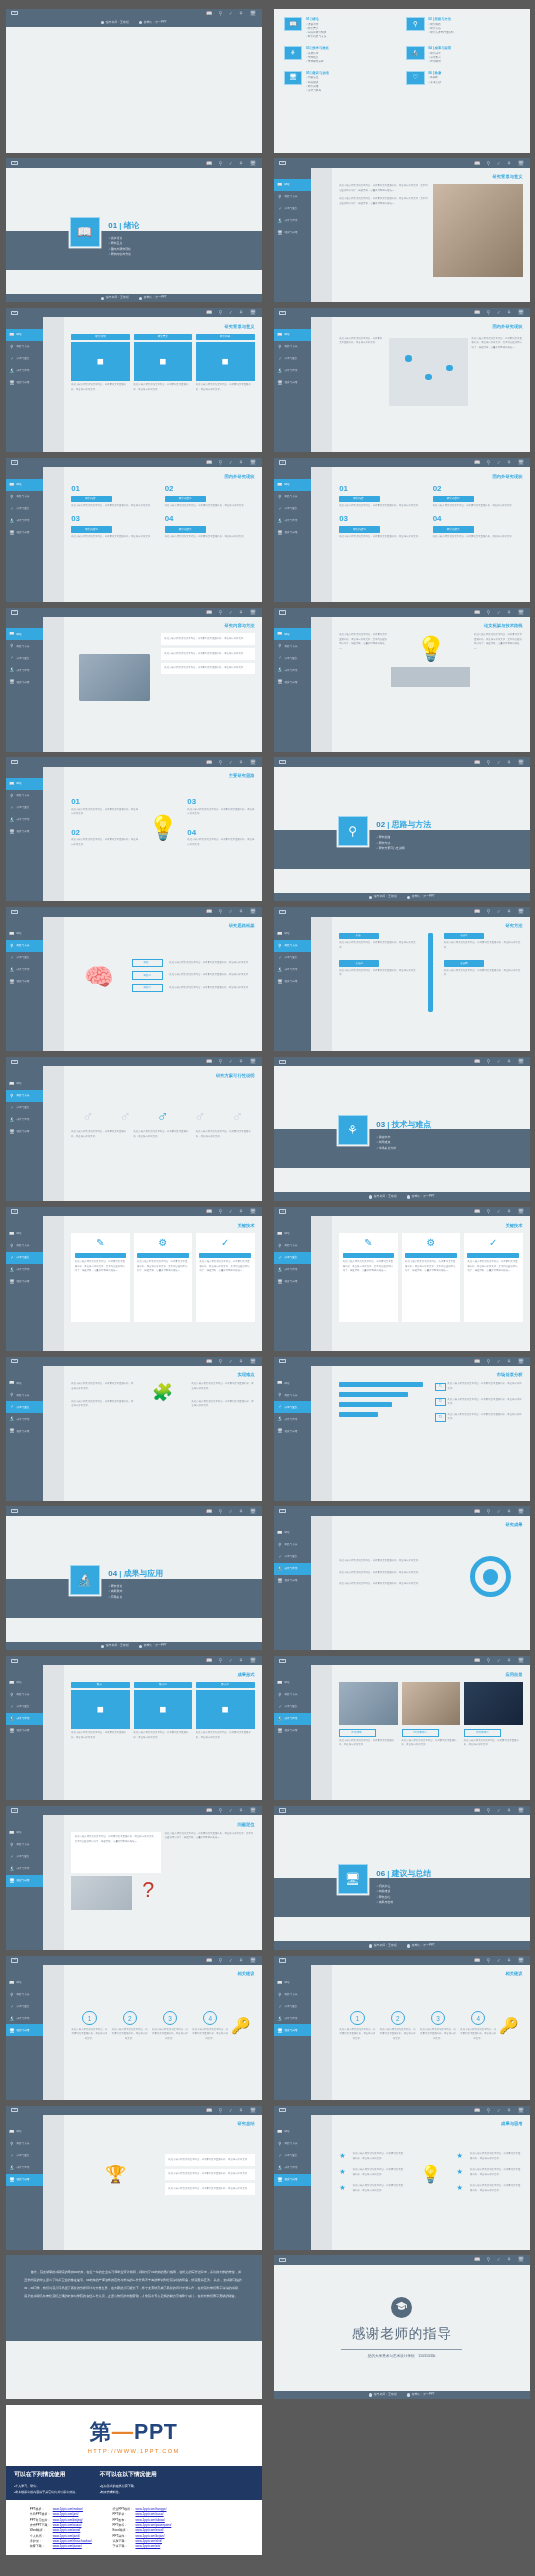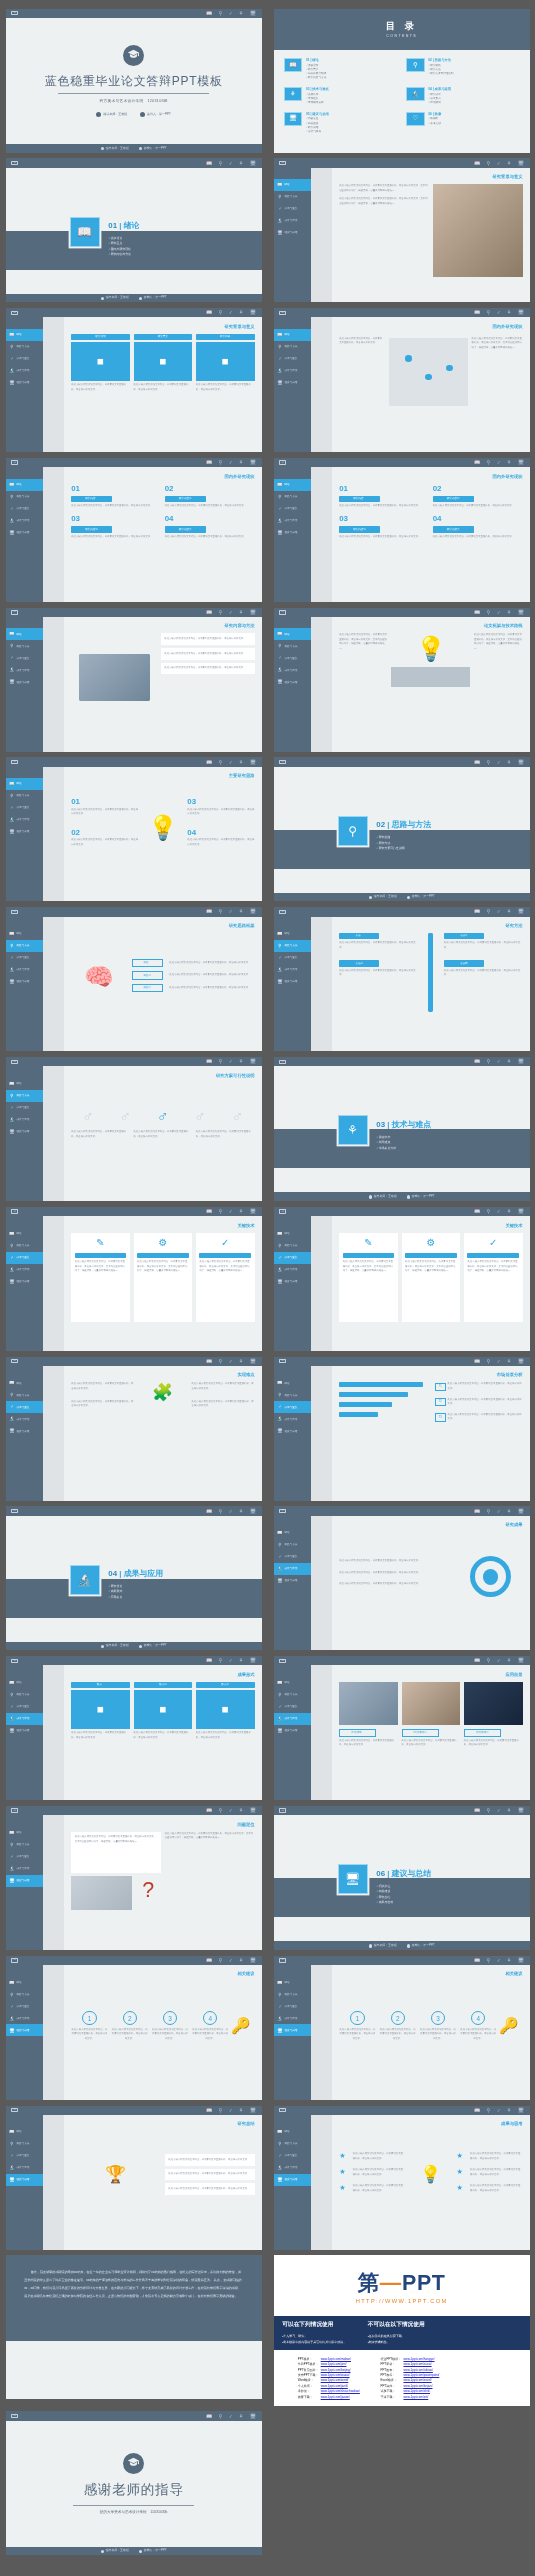--- a/index.html
+++ b/index.html
@@ -169,54 +169,34 @@
         <div class="topbar">
     <span class="logo-min">⇥</span>
     <span class="topnav">
             <span class="ic">📖</span>
             <span class="ic">⚲</span>
             <span class="ic">♂</span>
             <span class="ic">⚘</span>
             <span class="ic">🖥</span>
           </span>
         </div>
-  <div class="ts-wrap">
-    <div class="cap-logo">
-            <span><svg viewBox="0 0 24 24" width="13" height="13">
-                <path fill="#eef1f2" d="M12 3L1.5 8.2 12 13.4l8.2-4.1v5.3h1.6V8.2L12 3z"></path>
-                <path fill="#eef1f2" d="M5.5 11.2v3.6c0 1.9 2.9 3.4 6.5 3.4s6.5-1.5 6.5-3.4v-3.6L12 14.6l-6.5-3.4z"></path>
-                <rect fill="#eef1f2" x="20.2" y="9" width="1.2" height="6"></rect>
-              </svg></span>
-          </div>
-    <div class="ts-title">蓝色稳重毕业论文答辩PPT模板</div>
-    <div class="ts-rule"></div>
-    <div class="ts-sub">西方美术与艺术设计学院　1203103班</div>
-    <div class="ts-meta">
-      <span class="mi"><i class="blobic"></i>指导老师：王教授</span>
-      <span class="mi"><i class="blobic"></i>答辩人：第一PPT</span>
-    </div>
-  </div>
         <div class="botbar">
     <span class="pill">
             <i class="dotic"></i>
             <span>指导老师：王教授</span>
           </span>
     <span class="pill">
             <i class="dotic"></i>
             <span>答辩人：第一PPT</span>
           </span>
   </div>
       </div>
     </div>
     <div class="cell">
       <div class="slide">
-  <div class="toc-head">
-    <h2>目 录</h2>
-    <span>CONTENTS</span>
-        </div>
   <div class="toc-grid">
           <div class="toc-item">
     <div class="toc-sq">📖</div>
     <div class="toc-txt">
               <h4>01 | 绪论</h4>
     <ul>
                 <li>选题背景</li>
                 <li>研究意义</li>
                 <li>国内外研究现状</li>
                 <li>研究内容与方法</li>
@@ -1816,20 +1796,56 @@
             </div>
   </div>
         </div>
       </div>
     </div>
     <div class="cell">
       <div class="slide">
   <div class="thx-body">
           <p>首先，我要诚挚的感谢我的导师xx老师，在近一年的企业实习和毕业设计期间，都得到了xx老师的悉心指导，在论文的写作过程中，多次得到他的督促，并且他为我的论文提出了许多宝贵的修改意见。xx老师的严谨治学的态度与求实的工作作风及丰富的学识留给我深刻的印象，使我受益匪浅。 其次，要感谢同组的xx，xx同学，他们与我共同承担了系统的分析设计与开发任务，在大家的共同努力下，终于要善地完成了系统的设计开发工作，在此我向他们表示深深的感谢。 最后要感谢几年来给我们上课的老师与学院的各位工作人员，正是有他们的辛勤劳动，才使我今天有足够的能力完成整个项目。在此向他们表示真诚的谢意。</p>
         </div>
+      </div>
+    </div>
+    <div class="cell">
+      <div class="slide">
+        <div class="topbar">
+    <span class="logo-min">⇥</span>
+    <span class="topnav">
+            <span class="ic">📖</span>
+            <span class="ic">⚲</span>
+            <span class="ic">♂</span>
+            <span class="ic">⚘</span>
+            <span class="ic">🖥</span>
+          </span>
+        </div>
+  <div class="fin-wrap">
+    <div class="cap-logo">
+            <span><svg viewBox="0 0 24 24" width="13" height="13">
+                <path fill="#eef1f2" d="M12 3L1.5 8.2 12 13.4l8.2-4.1v5.3h1.6V8.2L12 3z"></path>
+                <path fill="#eef1f2" d="M5.5 11.2v3.6c0 1.9 2.9 3.4 6.5 3.4s6.5-1.5 6.5-3.4v-3.6L12 14.6l-6.5-3.4z"></path>
+                <rect fill="#eef1f2" x="20.2" y="9" width="1.2" height="6"></rect>
+              </svg></span>
+          </div>
+    <div class="fin-title">感谢老师的指导</div>
+    <div class="fin-rule"></div>
+    <div class="fin-sub">您的大学美术与艺术设计学院　1103103班</div>
+  </div>
+        <div class="botbar">
+    <span class="pill">
+            <i class="dotic"></i>
+            <span>指导老师：王教授</span>
+          </span>
+    <span class="pill">
+            <i class="dotic"></i>
+            <span>答辩人：第一PPT</span>
+          </span>
+  </div>
       </div>
     </div>
     <div class="cell">
       <div class="promo">
   <div class="promo-top">
     <div class="promo-logo">第<span class="dash">—</span>PPT</div>
     <div class="promo-url">HTTP://WWW.1PPT.COM</div>
         </div>
   <div class="promo-mid">
     <div>
@@ -1916,50 +1932,14 @@
               </tr>
               <tr>
                 <td>字体下载：</td>
                 <td class="lnk">www.1ppt.com/ziti/</td>
               </tr>
             </tbody>
           </table>
         </div>
       </div>
     </div>
-    <div class="cell">
-      <div class="slide">
-        <div class="topbar">
-    <span class="logo-min">⇥</span>
-    <span class="topnav">
-            <span class="ic">📖</span>
-            <span class="ic">⚲</span>
-            <span class="ic">♂</span>
-            <span class="ic">⚘</span>
-            <span class="ic">🖥</span>
-          </span>
-        </div>
-  <div class="fin-wrap">
-    <div class="cap-logo">
-            <span><svg viewBox="0 0 24 24" width="13" height="13">
-                <path fill="#eef1f2" d="M12 3L1.5 8.2 12 13.4l8.2-4.1v5.3h1.6V8.2L12 3z"></path>
-                <path fill="#eef1f2" d="M5.5 11.2v3.6c0 1.9 2.9 3.4 6.5 3.4s6.5-1.5 6.5-3.4v-3.6L12 14.6l-6.5-3.4z"></path>
-                <rect fill="#eef1f2" x="20.2" y="9" width="1.2" height="6"></rect>
-              </svg></span>
-          </div>
-    <div class="fin-title">感谢老师的指导</div>
-    <div class="fin-rule"></div>
-    <div class="fin-sub">您的大学美术与艺术设计学院　1103103班</div>
-  </div>
-        <div class="botbar">
-    <span class="pill">
-            <i class="dotic"></i>
-            <span>指导老师：王教授</span>
-          </span>
-    <span class="pill">
-            <i class="dotic"></i>
-            <span>答辩人：第一PPT</span>
-          </span>
-  </div>
-      </div>
-    </div>
   </div>
 
 
 </body></html>

